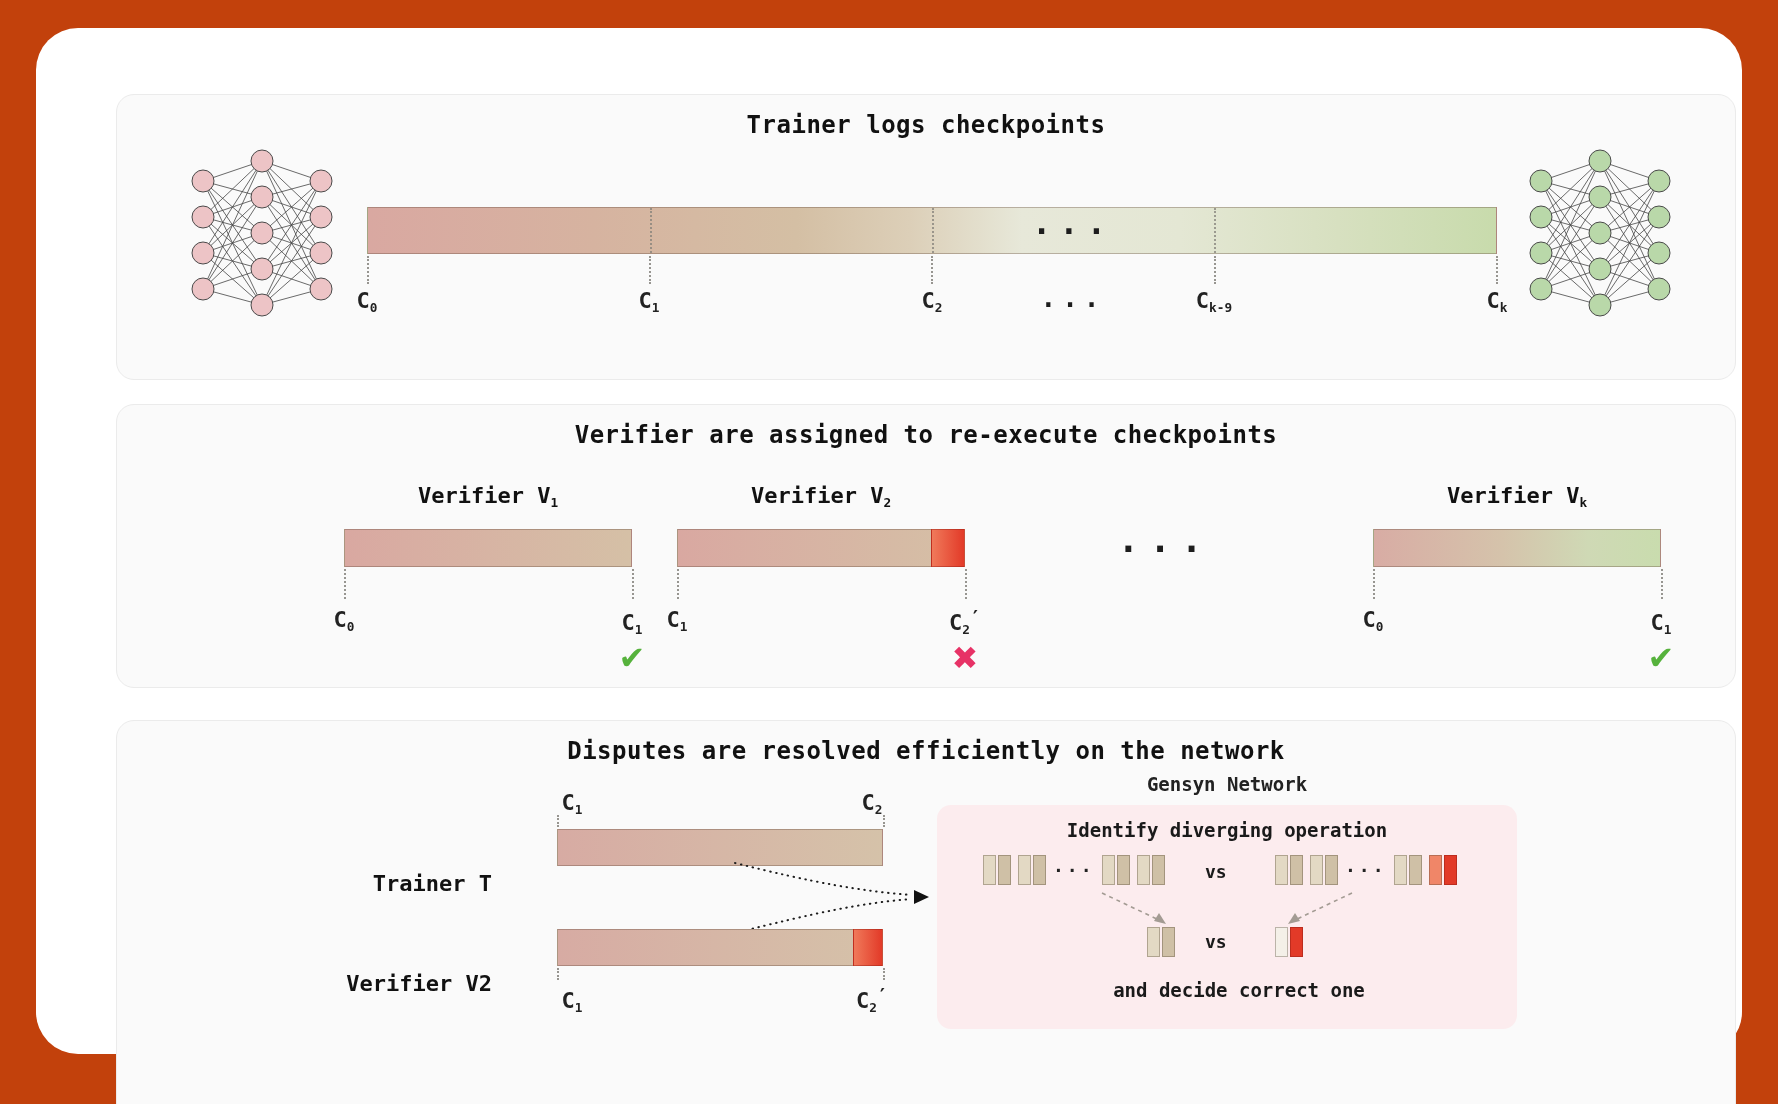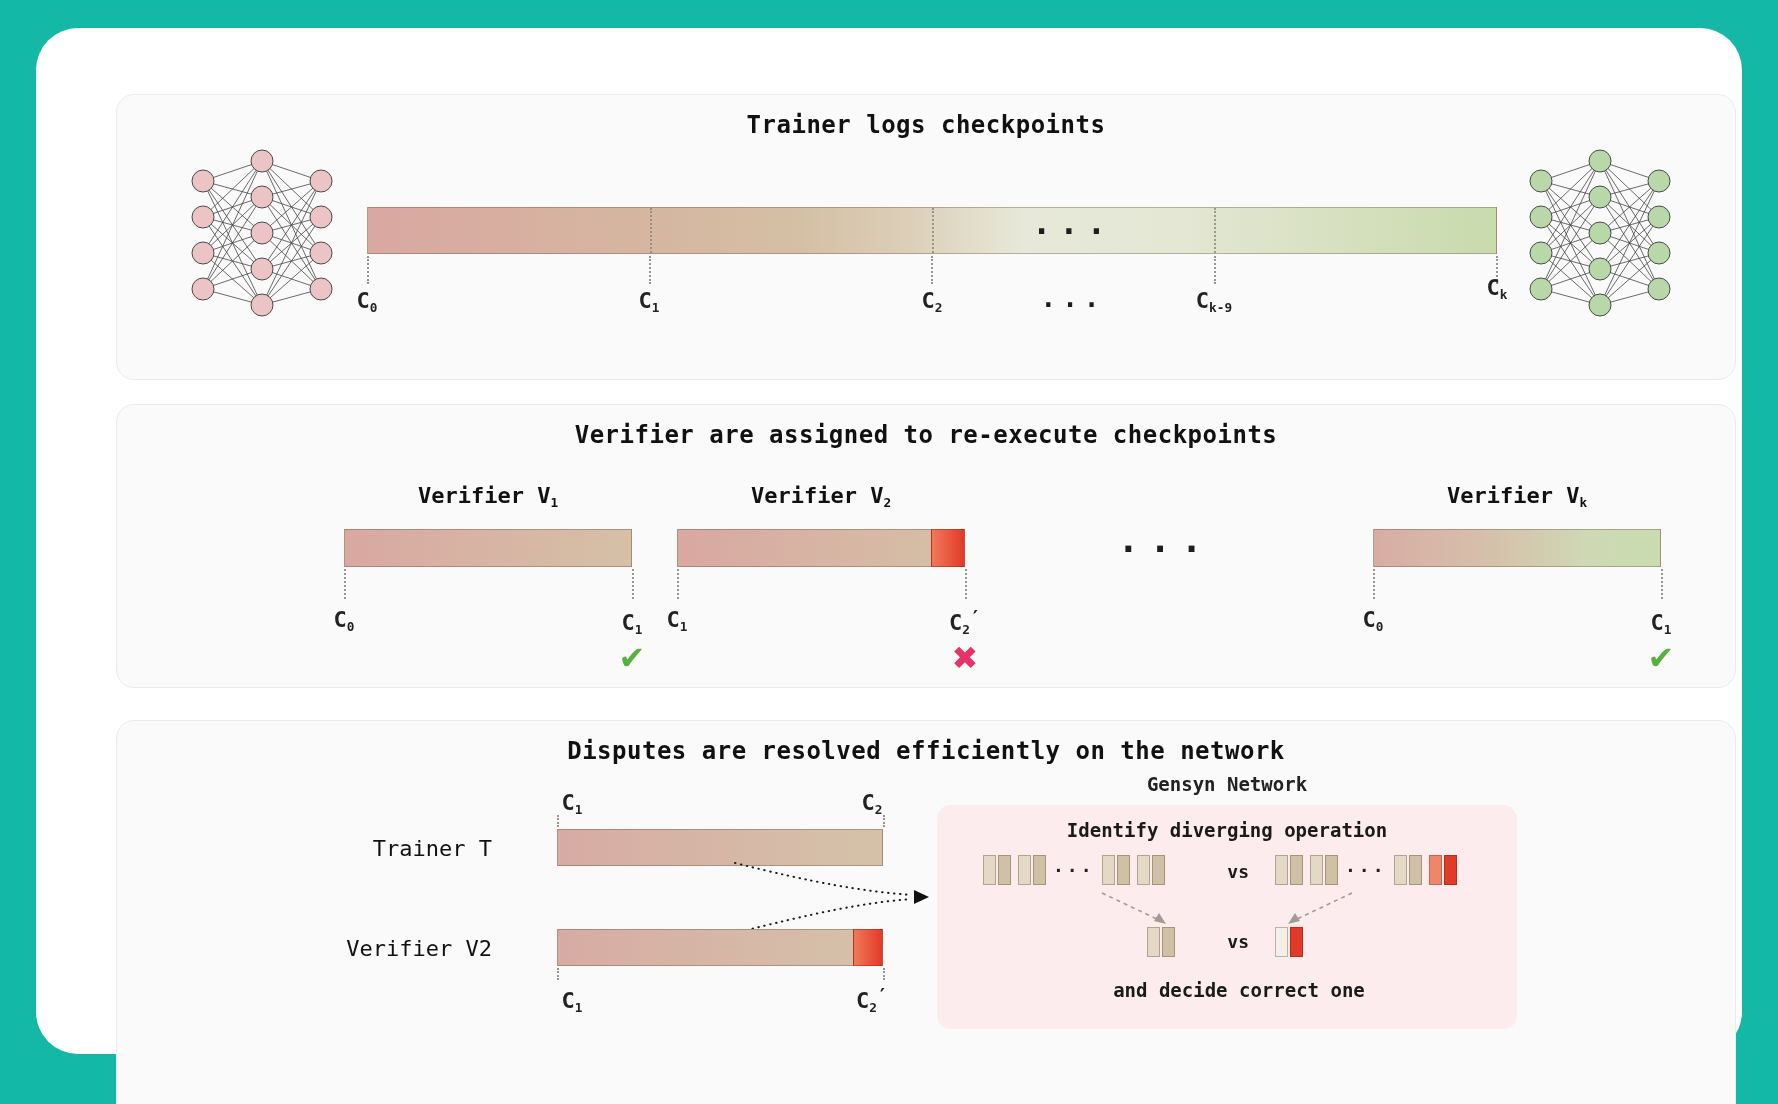--- a/index.html
+++ b/index.html
@@ -1,18 +1,18 @@
 <!DOCTYPE html>
 <html><head>
 <meta charset="utf-8">
 <style>
   * { margin:0; padding:0; box-sizing:border-box; }
   html,body { background:#000; }
   .stage {
-    position:relative; width:1778px; height:1104px; background:#14b8a6;
+    position:relative; width:1778px; height:1104px; background:#c2410c;
     font-family:"DejaVu Sans Mono", monospace; color:#1b1b1b; overflow:hidden;
   }
   .card {
     position:absolute; left:36px; top:28px; width:1706px; height:1026px;
     background:#fff; border-radius:42px;
   }
   .panel {
     position:absolute; left:80px; width:1620px;
     background:#fafafa; border:1.5px solid #ebebeb; border-radius:18px;
   }
@@ -82,21 +82,21 @@
 
   
   .dbar {
     position:absolute; left:440px; width:326px; height:37px;
     background:linear-gradient(90deg,#d7aba3,#d5c2a9);
     border:1px solid rgba(95,70,55,.35);
   }
   .dbar .red-cap { width:30px; }
   .dlabel {
     position:absolute; left:90px; width:285px; text-align:right;
-    font-weight:normal; font-size:22px; color:#111;
+    font-weight:bold; font-size:22px; color:#111;margin-top:35px;
   }
   .converge { position:absolute; left:440px; top:136px; }
   .dotline { fill:none; stroke:#1c1c1c; stroke-width:2; stroke-dasharray:.5 5.5; stroke-linecap:round; }
   .gtitle {
     position:absolute; left:820px; top:52px; width:580px; text-align:center;
     font-weight:bold; font-size:19px; color:#222;
   }
   .netbox {
     position:absolute; left:820px; top:84px; width:580px; height:224px;
     background:#fcecee; border-radius:14px;
@@ -107,21 +107,21 @@
   .opgroup { position:absolute; top:50px; display:flex; align-items:center; gap:7px; }
   .pair  { display:flex; gap:2px; }
   .pair2 { position:absolute; top:122px; display:flex; gap:2px; }
   .blk { width:13px; height:30px; border:1px solid rgba(80,65,50,.35); }
   .t1 { background:#e3d9c4; }
   .t2 { background:#cfc0a6; }
   .r1 { background:#f08668; }
   .r2 { background:#e23a28; border-color:rgba(150,30,20,.5); }
   .wb { background:#f4f0e8; }
   .gdots { font-weight:bold; font-size:18px; letter-spacing:3px; transform:translateY(-5px); color:#222; }
-  .vs { position:absolute; left:268px; width:44px; text-align:right; font-weight:bold; font-size:18px; color:#1a1a1a; }
+  .vs { position:absolute; left:268px; width:44px; text-align:left; font-weight:bold; font-size:18px; color:#1a1a1a; }
   .nb-arrows { position:absolute; left:0; top:0; }
   .dashline { fill:none; stroke:#a39b93; stroke-width:1.6; stroke-dasharray:4 4; }
 </style>
 </head>
 <body>
 
 <div class="stage">
   <div class="card">
 
     <section class="panel panel-a">
@@ -176,21 +176,21 @@
       <div class="tick ta" style="left:532px"></div>
       <div class="tick ta" style="left:814px"></div>
       <div class="tick ta" style="left:1097px"></div>
       <div class="tick ta" style="left:1379px"></div>
 
       <div class="cp" style="left:250px;top:193px"><span>C</span><sub class="s">0</sub></div>
       <div class="cp" style="left:532px;top:193px"><span>C</span><sub class="s">1</sub></div>
       <div class="cp" style="left:815px;top:193px"><span>C</span><sub class="s">2</sub></div>
       <div class="axis-dots" style="left:956px;top:188px">...</div>
       <div class="cp" style="left:1097px;top:193px"><span>C</span><sub class="s">k-9</sub></div>
-      <div class="cp" style="left:1380px;top:180px"><span>C</span><sub class="s">k</sub></div>
+      <div class="cp" style="left:1380px;top:193px"><span>C</span><sub class="s">k</sub></div>
     </section>
 
     <section class="panel panel-b">
       <h2 class="ptitle">Verifier are assigned to re-execute checkpoints</h2>
 
       <div class="vgroup" style="left:227px">
         <div class="vname"><span>Verifier V</span><sub class="s">1</sub></div>
         <div class="vbar grad-pt"></div>
         <div class="tick vtick" style="left:0"></div>
         <div class="tick vtick" style="left:288px"></div>

